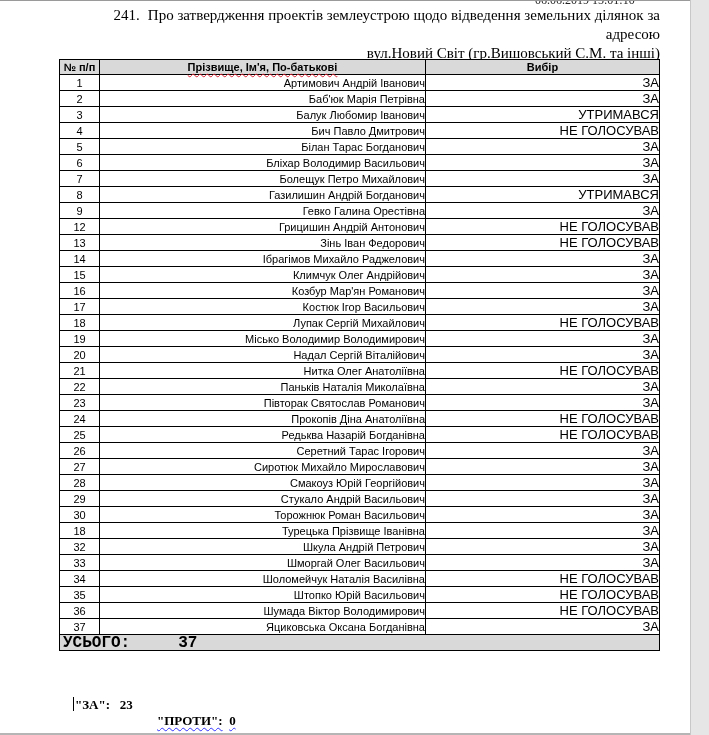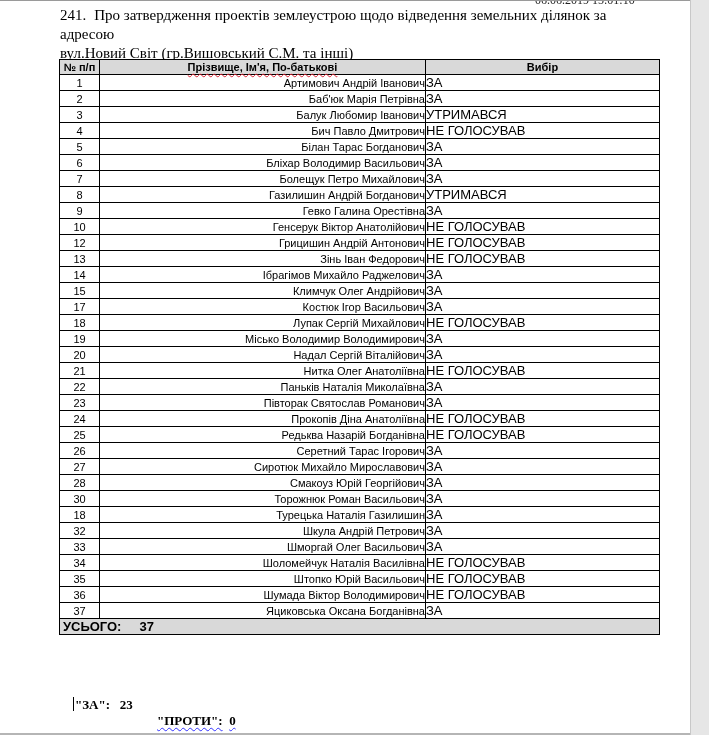--- a/index.html
+++ b/index.html
@@ -13,37 +13,37 @@
     position: absolute; left: 690px; top: 0; width: 19px; height: 735px;
     background: #e6e6e6; border-left: 1px solid #c8c8c8; box-sizing: border-box;
   }
   .topline { position: absolute; left: 0; top: 0; width: 690px; height: 1px; background: #9a9a9a; }
   .bottomline { position: absolute; left: 0; top: 733px; width: 690px; height: 2px; background: #b5b5b5; }
   .timestamp {
     position: absolute; left: 535px; top: -7px;
     font-family: "Liberation Serif", serif; font-size: 12px; color: #222;
   }
   .title {
-    position: absolute; left: 60px; top: 6px; width: 600px; text-align: left;
+    position: absolute; left: 60px; top: 6px; width: 600px; text-align: right;
     font-family: "Liberation Serif", serif; font-size: 15px; line-height: 19px; color: #000;
   }
   .title .num { margin-right: 8px; }
   .squiggle { text-decoration: underline wavy #d23; text-decoration-thickness: 1px; text-underline-offset: 2px; }
   table.votes {
     position: absolute; left: 59px; top: 59px; width: 601px;
     border-collapse: collapse; font-size: 12px;
   }
   table.votes td, table.votes th {
     border: 1px solid #000; height: 15px; padding: 0; line-height: 14px;
   }
   table.votes th { background: #d9d9d9; font-weight: bold; font-size: 11px; text-align: center; height: 13px; }
   td.c-num { width: 39px; text-align: center; font-size: 11px; }
   td.c-name { width: 319px; padding-left: 6px !important; font-size: 11px; text-align: right; }
-  td.c-vote { text-align: left; font-size: 13px; }
-  tr.total td { background: #d9d9d9; font-weight: bold; font-size: 13px; padding-left: 3px !important; height: 15px; }
+  td.c-vote { text-align: right; font-size: 13px; }
+  tr.total td { background: #d9d9d9; font-weight: bold; font-size: 16px; padding-left: 3px !important; height: 15px; font-family: Liberation Mono, monospace; }
   .summary { position: absolute; font-family: "Liberation Serif", serif; font-weight: bold; font-size: 13px; color: #000; }
   .cursor { display: inline-block; width: 1px; height: 14px; background: #000; vertical-align: -2px; margin-right: 1px; }
   .sq-blue { text-decoration: underline wavy #33f; text-decoration-thickness: 1px; text-underline-offset: 2px; }
 </style>
 </head>
 <body>
 
 <div class="page">
   <div class="timestamp">06.06.2019 15:01:10</div>
 
@@ -104,45 +104,45 @@
           <td class="c-num">8</td>
           <td class="c-name">Газилишин Андрій Богданович</td>
           <td class="c-vote">УТРИМАВСЯ</td>
         </tr>
         <tr>
           <td class="c-num">9</td>
           <td class="c-name">Гевко Галина Орестівна</td>
           <td class="c-vote">ЗА</td>
         </tr>
         <tr>
-          <td class="c-num">10</td>
-          <td class="c-name">Генсерук Віктор Анатолійович</td>
-          <td class="c-vote">НЕ ГОЛОСУВАВ</td>
-        </tr>
-        <tr>
           <td class="c-num">12</td>
           <td class="c-name">Грицишин Андрій Антонович</td>
           <td class="c-vote">НЕ ГОЛОСУВАВ</td>
         </tr>
         <tr>
           <td class="c-num">13</td>
           <td class="c-name">Зінь Іван Федорович</td>
           <td class="c-vote">НЕ ГОЛОСУВАВ</td>
         </tr>
         <tr>
           <td class="c-num">14</td>
           <td class="c-name">Ібрагімов Михайло Раджелович</td>
           <td class="c-vote">ЗА</td>
         </tr>
         <tr>
           <td class="c-num">15</td>
           <td class="c-name">Климчук Олег Андрійович</td>
           <td class="c-vote">ЗА</td>
         </tr>
         <tr>
+          <td class="c-num">16</td>
+          <td class="c-name">Козбур Мар'ян Романович</td>
+          <td class="c-vote">ЗА</td>
+        </tr>
+        <tr>
           <td class="c-num">17</td>
           <td class="c-name">Костюк Ігор Васильович</td>
           <td class="c-vote">ЗА</td>
         </tr>
         <tr>
           <td class="c-num">18</td>
           <td class="c-name">Лупак Сергій Михайлович</td>
           <td class="c-vote">НЕ ГОЛОСУВАВ</td>
         </tr>
         <tr>
@@ -189,27 +189,32 @@
           <td class="c-num">27</td>
           <td class="c-name">Сиротюк Михайло Мирославович</td>
           <td class="c-vote">ЗА</td>
         </tr>
         <tr>
           <td class="c-num">28</td>
           <td class="c-name">Смакоуз Юрій Георгійович</td>
           <td class="c-vote">ЗА</td>
         </tr>
         <tr>
+          <td class="c-num">29</td>
+          <td class="c-name">Стукало Андрій Васильович</td>
+          <td class="c-vote">ЗА</td>
+        </tr>
+        <tr>
           <td class="c-num">30</td>
           <td class="c-name">Торожнюк Роман Васильович</td>
           <td class="c-vote">ЗА</td>
         </tr>
         <tr>
           <td class="c-num">18</td>
-          <td class="c-name">Турецька Наталія Газилишин</td>
+          <td class="c-name">Турецька Прізвище Іванівна</td>
           <td class="c-vote">ЗА</td>
         </tr>
         <tr>
           <td class="c-num">32</td>
           <td class="c-name">Шкула Андрій Петрович</td>
           <td class="c-vote">ЗА</td>
         </tr>
         <tr>
           <td class="c-num">33</td>
           <td class="c-name">Шморгай Олег Васильович</td>

